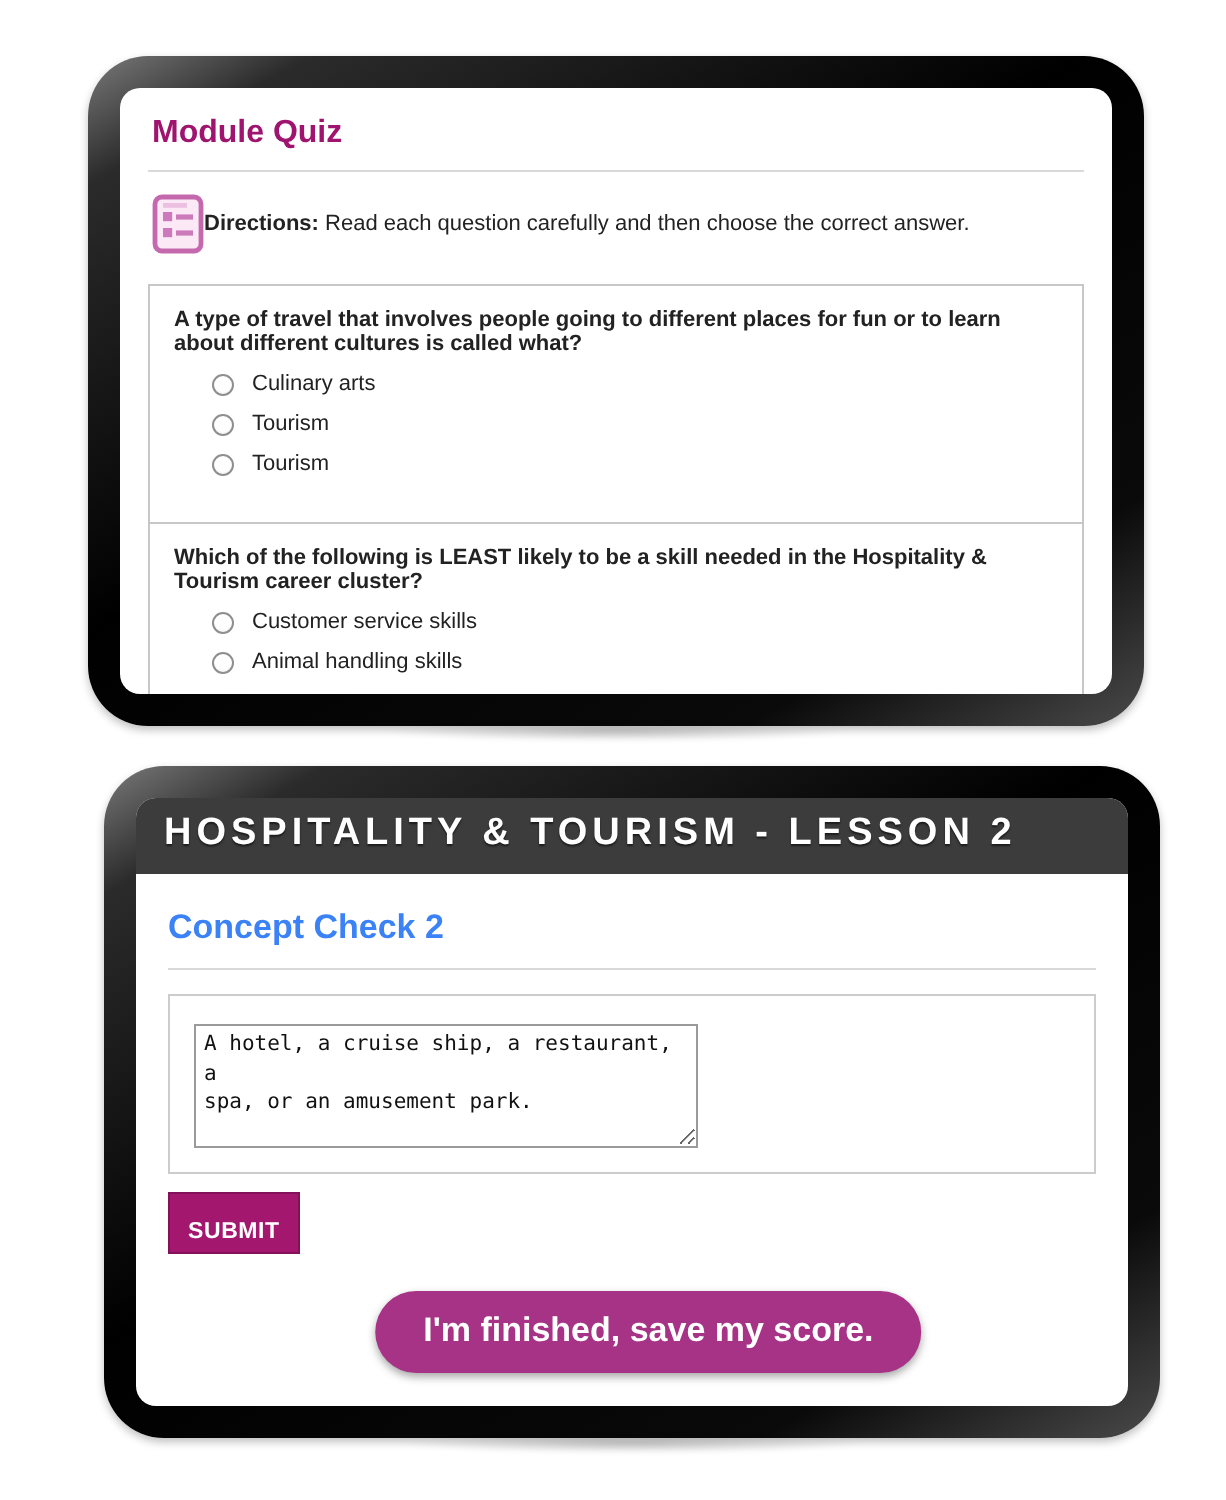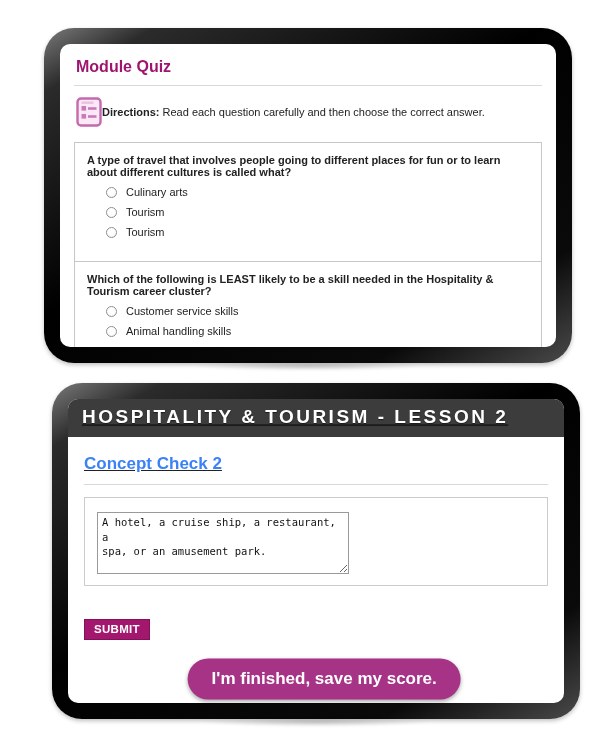--- a/index.html
+++ b/index.html
@@ -19,21 +19,21 @@
     box-shadow:0 2px 4px rgba(0,0,0,0.25);
   }
   .tablet::after {
     content:"";
     position:absolute;
     left:28%; right:28%; bottom:-8px; height:10px;
     background:radial-gradient(ellipse at center, rgba(0,0,0,0.20), rgba(0,0,0,0) 70%);
     filter:blur(1px);
   }
   .tablet-top  { left:44px; top:28px;  width:528px; height:335px; }
-  .tablet-bottom { left:52px; top:383px; width:528px; height:336px;text-decoration:underline; }
+  .tablet-bottom { left:52px; top:383px; width:528px; height:336px; }
   .screen {
     width:100%; height:100%;
     background:#fff;
     border-radius:10px;
     overflow:hidden;
   }
   .screen-quiz { padding:10px 14px; }
   .hr { border:none; border-top:1px solid #d9d9d9; height:0; }
 
   
@@ -97,29 +97,29 @@
     font-family:"DejaVu Sans Mono", monospace;
     font-size:10.5px;
     line-height:1.35;
     padding:2px 4px;
     border:1px solid #9a9a9a;
     resize:both;
     color:#111;
   }
   .submit-btn {
     display:inline-block;
-    margin-top:33px;
+    margin-top:9px;
     background:#a4176f;
     border:1px solid #82115a;
     color:#fff;
     font-family:"Liberation Sans", sans-serif;
     font-weight:bold;
     font-size:11.5px;
     letter-spacing:0.3px;
-    padding:3px 9px 4px 9px;
+    padding:13px 9px 4px 9px;
     cursor:pointer;
   }
   .finish-row {
     position:relative;
     margin-top:18px;
     height:42px;
   }
   .finish-btn {
     position:absolute;
     left:50%; top:50%;

